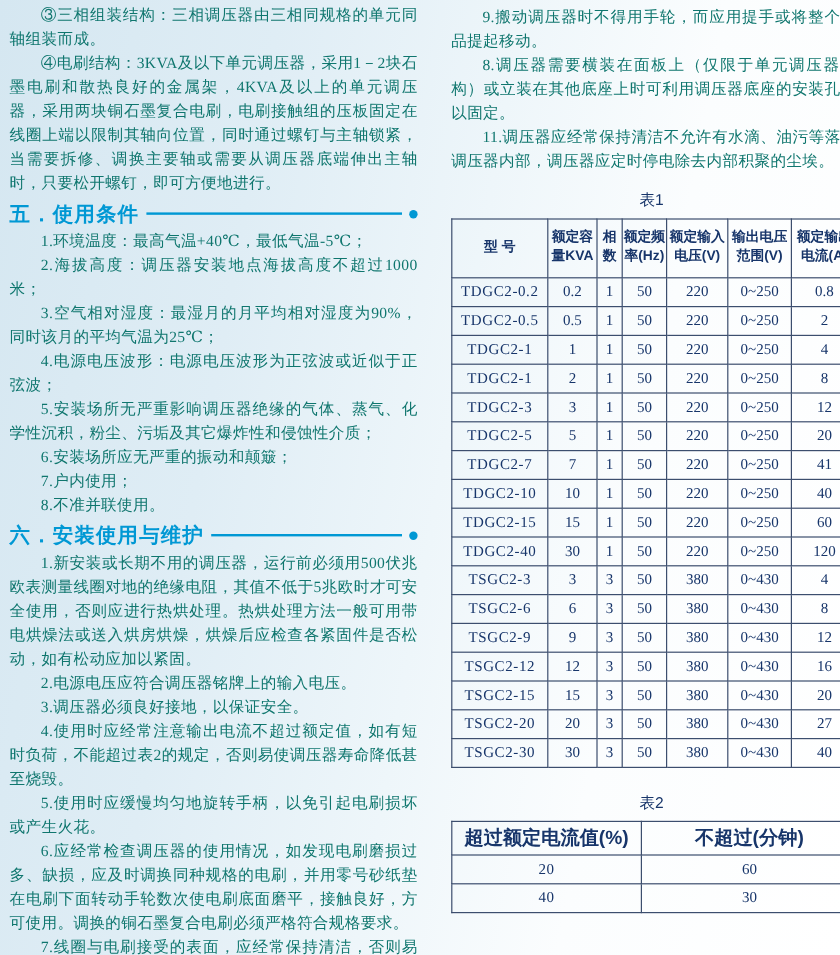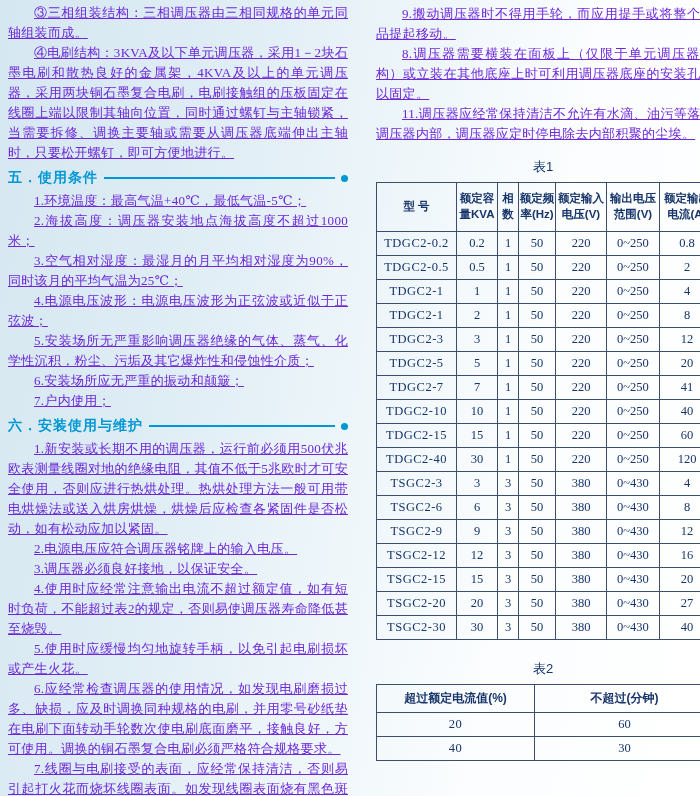--- a/index.html
+++ b/index.html
@@ -6,28 +6,28 @@
   body{
     width:700px;height:796px;position:relative;overflow:hidden;
     background:linear-gradient(100deg,#d5e7f1 0%,#dfedf5 28%,#eef6fa 52%,#fbfdfe 72%,#ffffff 100%);
     font-family:"Liberation Serif","DejaVu Serif",serif;
     color:#1d3e74;
   }
   .col-left{position:absolute;left:8px;top:3px;width:340px;}
   .col-right{position:absolute;left:344px;top:4px;width:338px;padding-left:32px;}
   p.body{
     margin:0;font-size:13px;line-height:20px;text-align:justify;
-    text-indent:2em;color:#6d28d9;letter-spacing:0.3px;text-decoration:underline;
+    text-indent:2em;color:#0f766e;letter-spacing:0.3px;
   }
   .sec-heading{
     display:flex;align-items:center;gap:6px;margin:5px 0 3px 0;height:20px;
   }
   .sec-title{
     font-family:Liberation Mono, monospace;
-    font-weight:bold;font-size:14px;color:#0098d4;white-space:nowrap;letter-spacing:1px;
+    font-weight:bold;font-size:17px;color:#0098d4;white-space:nowrap;letter-spacing:1px;
   }
   .rule{flex:1;height:2px;background:#0098d4;}
   .dot{width:7px;height:7px;border-radius:50%;background:#0098d4;flex:0 0 auto;}
   .tbl-label{
     font-size:13px;text-align:center;color:#17356a;padding-right:4px;
     font-family:Liberation Sans, sans-serif;
   }
   .tbl-label.first{margin-top:14px;margin-bottom:6px;}
   .tbl-label.second{margin-top:20px;margin-bottom:6px;}
   table{border-collapse:collapse;width:338px;table-layout:fixed;background:transparent;}
@@ -35,21 +35,21 @@
     border:1px solid #3c4e6e;text-align:center;vertical-align:middle;
     color:#17356a;overflow:hidden;
   }
   th{
     font-family:"Liberation Sans","DejaVu Sans",sans-serif;
     font-weight:bold;font-size:11.5px;line-height:1.35;white-space:pre-line;
     height:46px;padding:1px 0;
   }
   td{font-size:12.5px;height:23px;padding:0 1px;}
   td:first-child{letter-spacing:0.5px;margin-top:44px;}
-  table.t2 th{height:25px;font-size:12px;}
+  table.t2 th{height:25px;font-size:16px;}
   table.t2 td{height:23px;}
 </style>
 </head>
 <body>
 
 <div class="col-left">
   <p class="body">③三相组装结构：三相调压器由三相同规格的单元同轴组装而成。</p>
   <p class="body">④电刷结构：3KVA及以下单元调压器，采用1－2块石墨电刷和散热良好的金属架，4KVA及以上的单元调压器，采用两块铜石墨复合电刷，电刷接触组的压板固定在线圈上端以限制其轴向位置，同时通过螺钉与主轴锁紧，当需要拆修、调换主要轴或需要从调压器底端伸出主轴时，只要松开螺钉，即可方便地进行。</p>
 
   <div class="sec-heading">
@@ -57,20 +57,21 @@
     <span class="rule"></span>
     <span class="dot"></span>
   </div>
   <p class="body">1.环境温度：最高气温+40℃，最低气温-5℃；</p>
   <p class="body">2.海拔高度：调压器安装地点海拔高度不超过1000米；</p>
   <p class="body">3.空气相对湿度：最湿月的月平均相对湿度为90%，同时该月的平均气温为25℃；</p>
   <p class="body">4.电源电压波形：电源电压波形为正弦波或近似于正弦波；</p>
   <p class="body">5.安装场所无严重影响调压器绝缘的气体、蒸气、化学性沉积，粉尘、污垢及其它爆炸性和侵蚀性介质；</p>
   <p class="body">6.安装场所应无严重的振动和颠簸；</p>
   <p class="body">7.户内使用；</p>
+  <p class="body">8.不准并联使用。</p>
 
   <div class="sec-heading">
     <span class="sec-title">六．安装使用与维护</span>
     <span class="rule"></span>
     <span class="dot"></span>
   </div>
   <p class="body">1.新安装或长期不用的调压器，运行前必须用500伏兆欧表测量线圈对地的绝缘电阻，其值不低于5兆欧时才可安全使用，否则应进行热烘处理。热烘处理方法一般可用带电烘燥法或送入烘房烘燥，烘燥后应检查各紧固件是否松动，如有松动应加以紧固。</p>
   <p class="body">2.电源电压应符合调压器铭牌上的输入电压。</p>
   <p class="body">3.调压器必须良好接地，以保证安全。</p>
   <p class="body">4.使用时应经常注意输出电流不超过额定值，如有短时负荷，不能超过表2的规定，否则易使调压器寿命降低甚至烧毁。</p>

